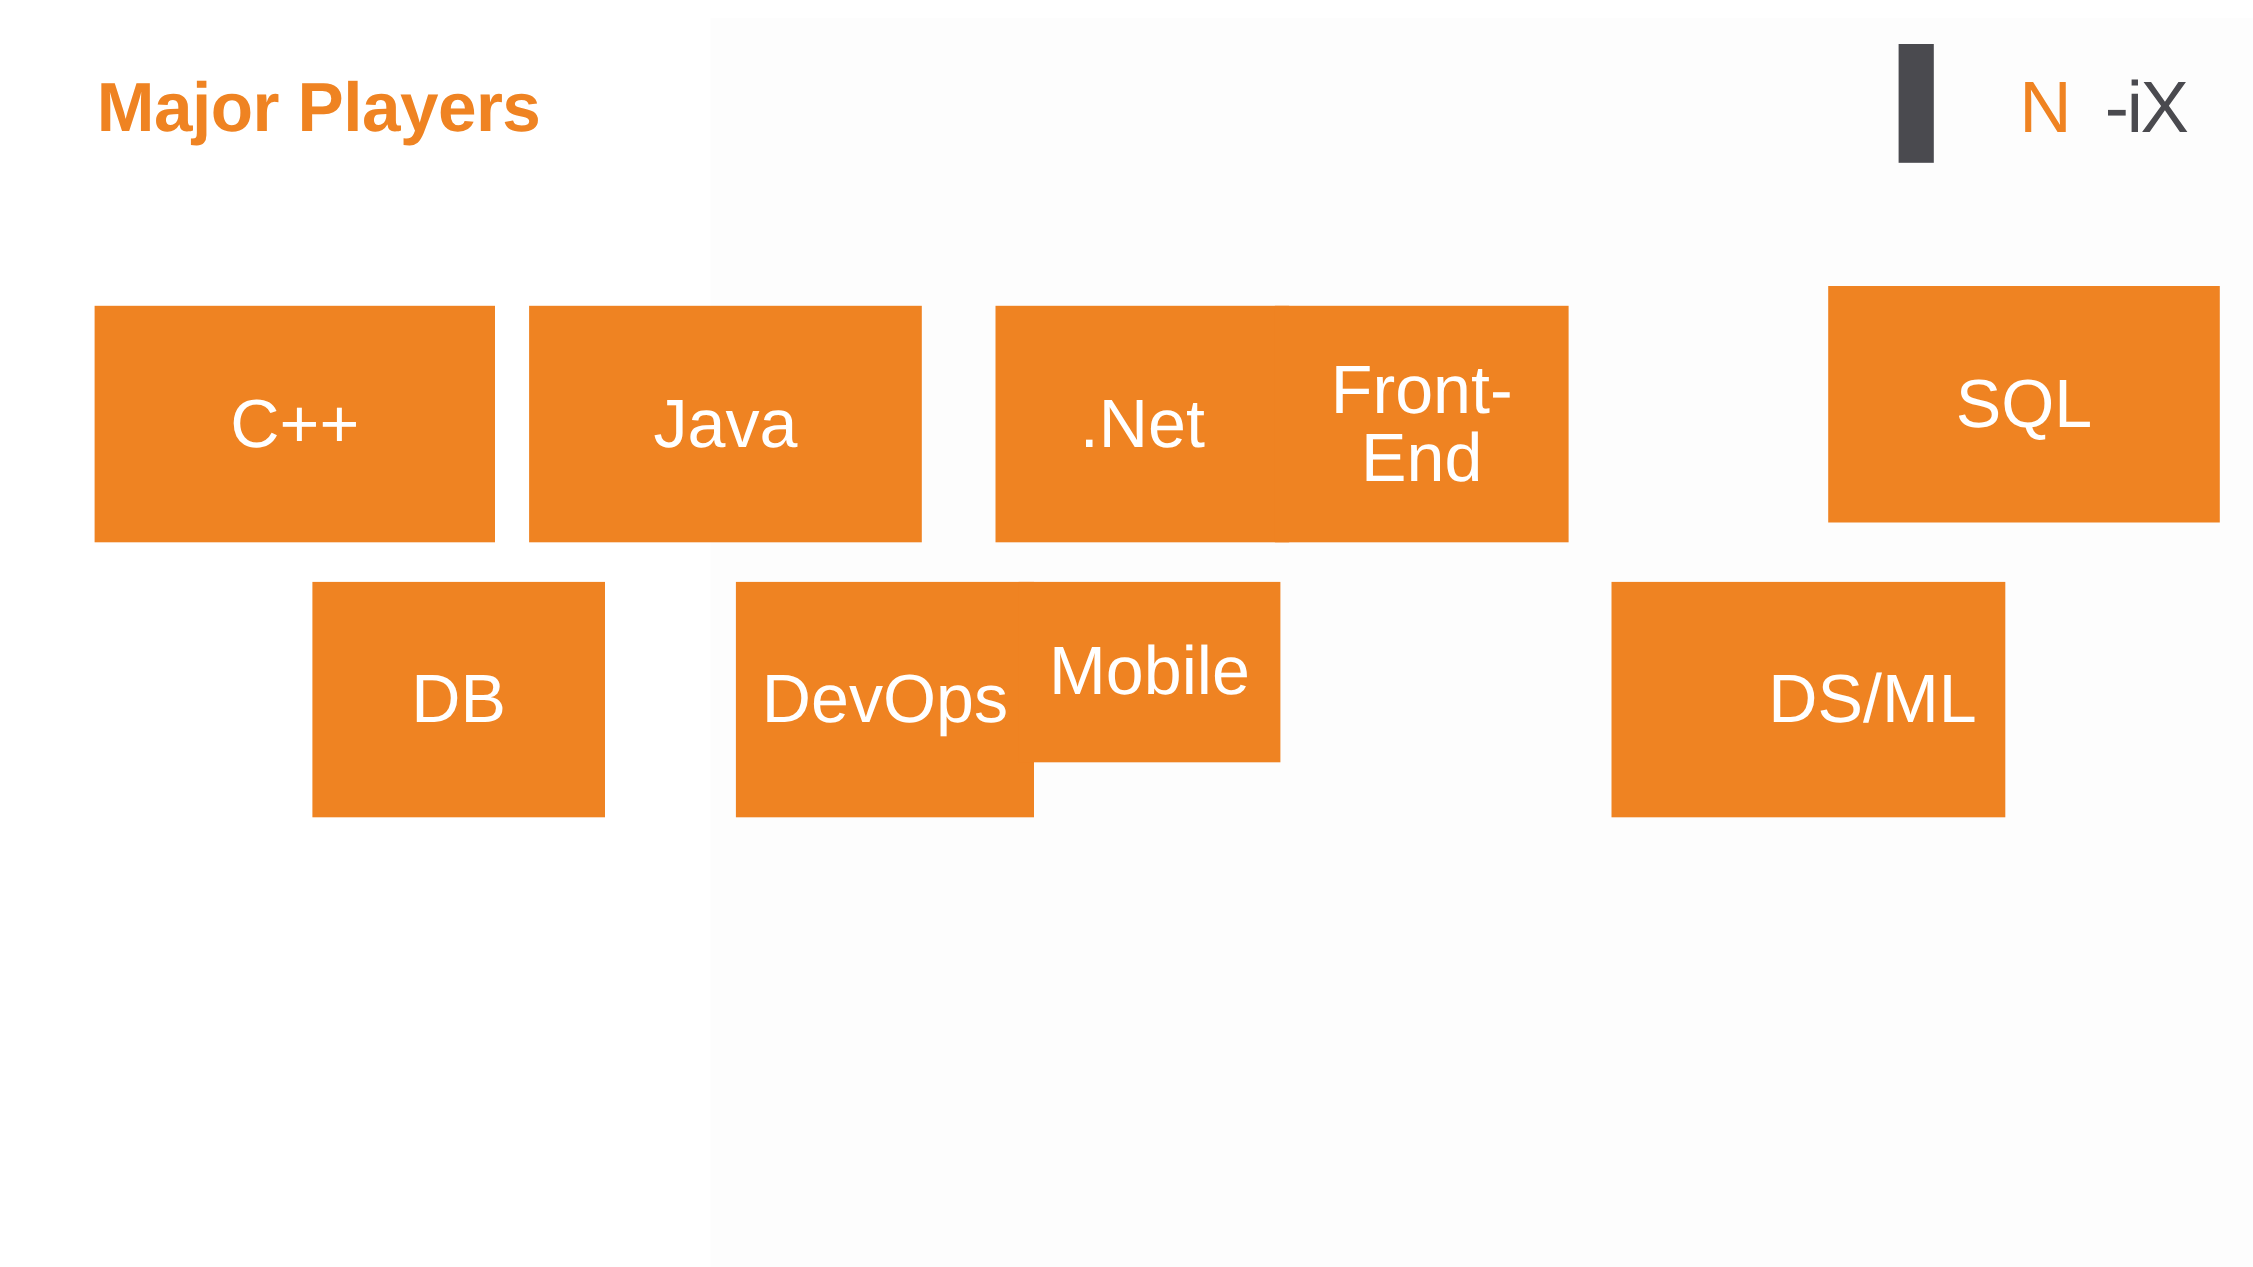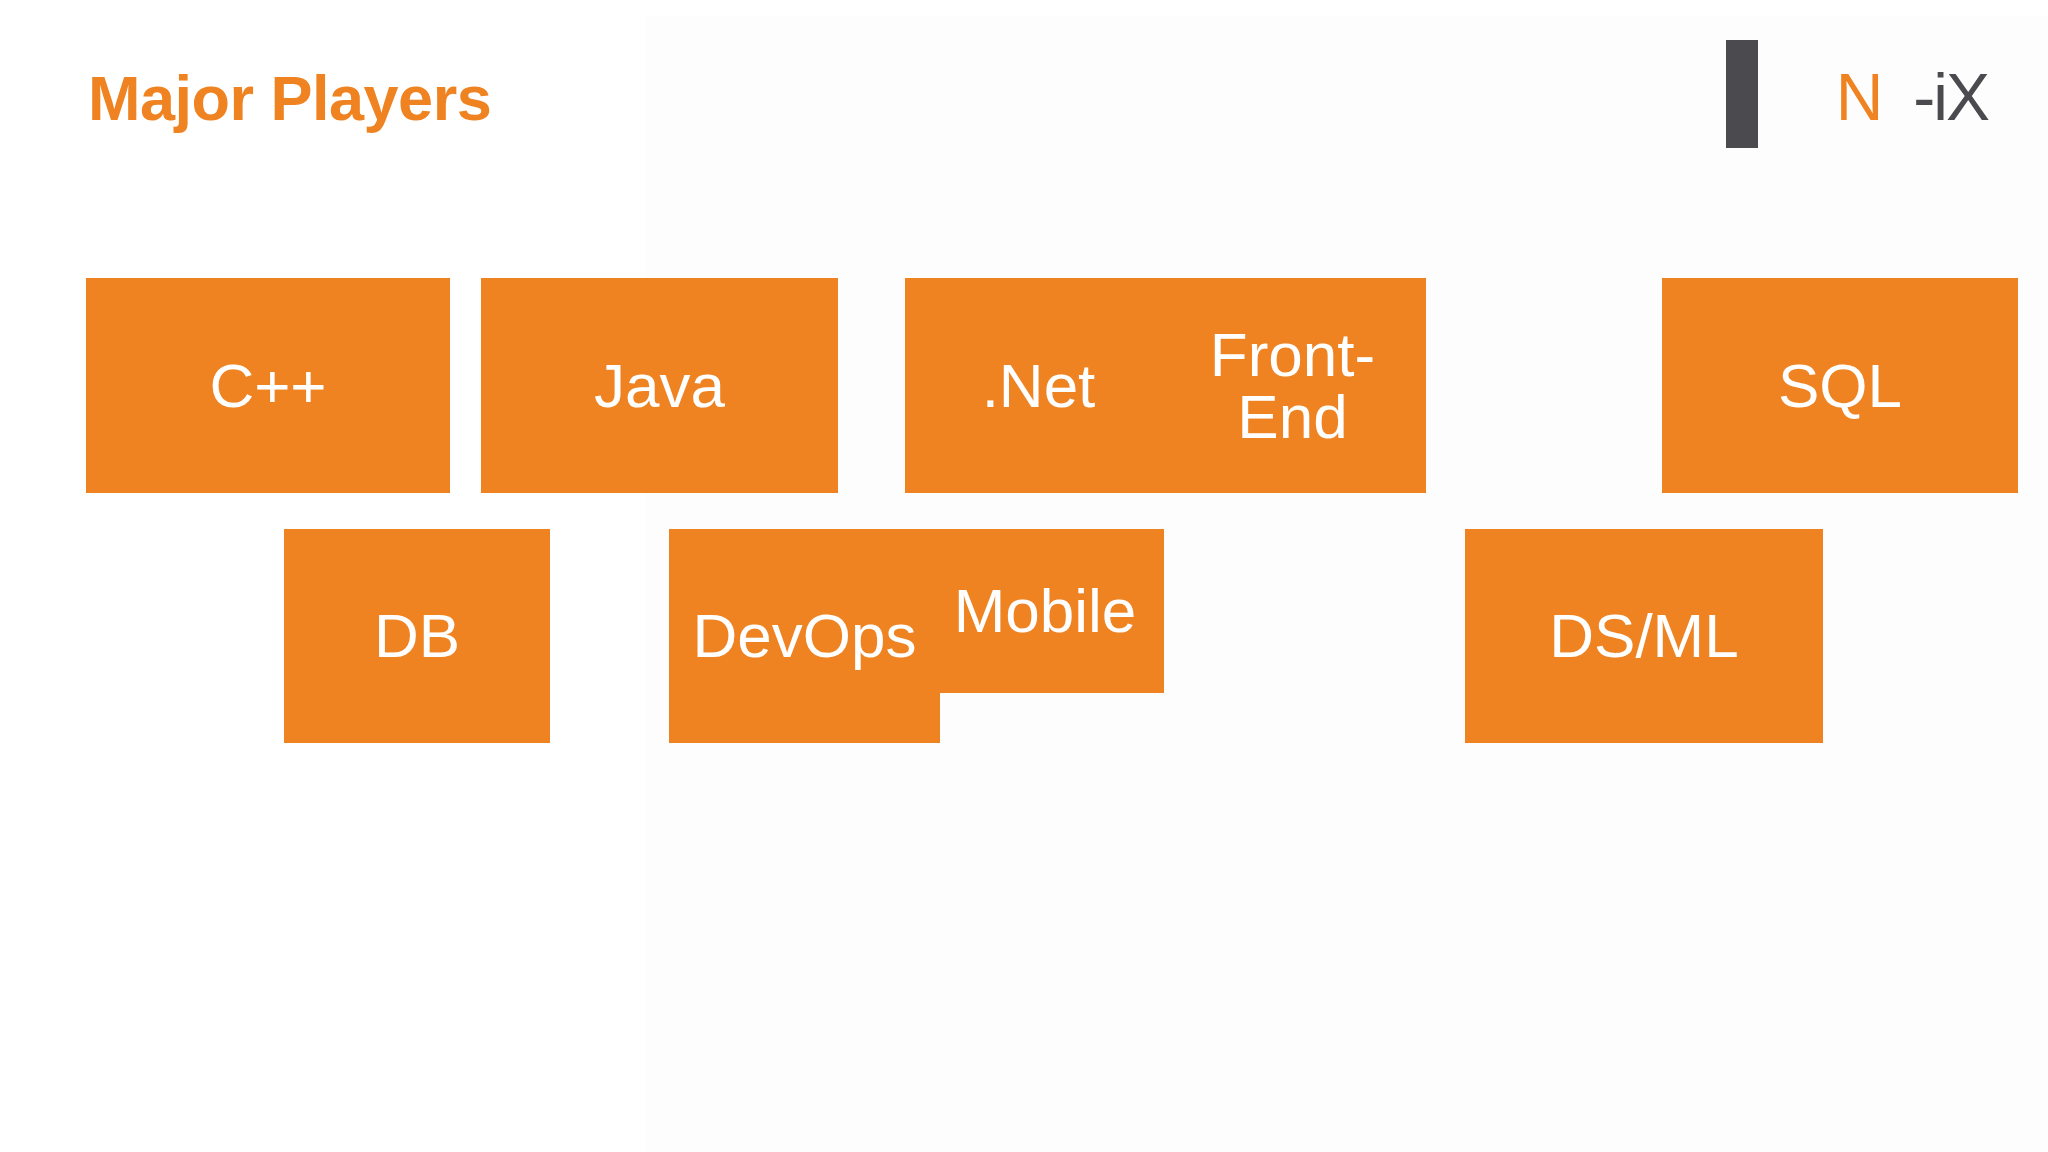--- a/index.html
+++ b/index.html
@@ -119,33 +119,33 @@
   </div>
 
   <div class="tile" style="left:848px; top:262px; width:267px; height:215px;margin-left:41px;">
     <span class="tile-label">.Net</span>
   </div>
 
   <div class="tile" style="left:1143px; top:262px; width:267px; height:215px;">
     <span class="tile-label">Front-End</span>
   </div>
 
-  <div class="tile" style="left:1646px; top:262px; width:356px; height:215px;">
+  <div class="tile" style="left:1646px; top:244px; width:356px; height:215px;">
     <span class="tile-label">SQL</span>
   </div>
 
   <div class="tile" style="left:268px; top:513px; width:266px; height:214px;text-align:right;">
     <span class="tile-label">DB</span>
   </div>
 
   <div class="tile" style="left:653px; top:513px; width:271px; height:214px;">
     <span class="tile-label">DevOps</span>
   </div>
 
   <div class="tile" style="left:910px; top:513px; width:238px; height:164px;">
     <span class="tile-label">Mobile</span>
   </div>
 
-  <div class="tile" style="left:1449px; top:513px; width:358px; height:214px;">
+  <div class="tile" style="left:1449px; top:513px; width:358px; height:214px;justify-content:flex-end;">
     <span class="tile-label">DS/ML</span>
   </div>
 
 </div>
 
 </body></html>

